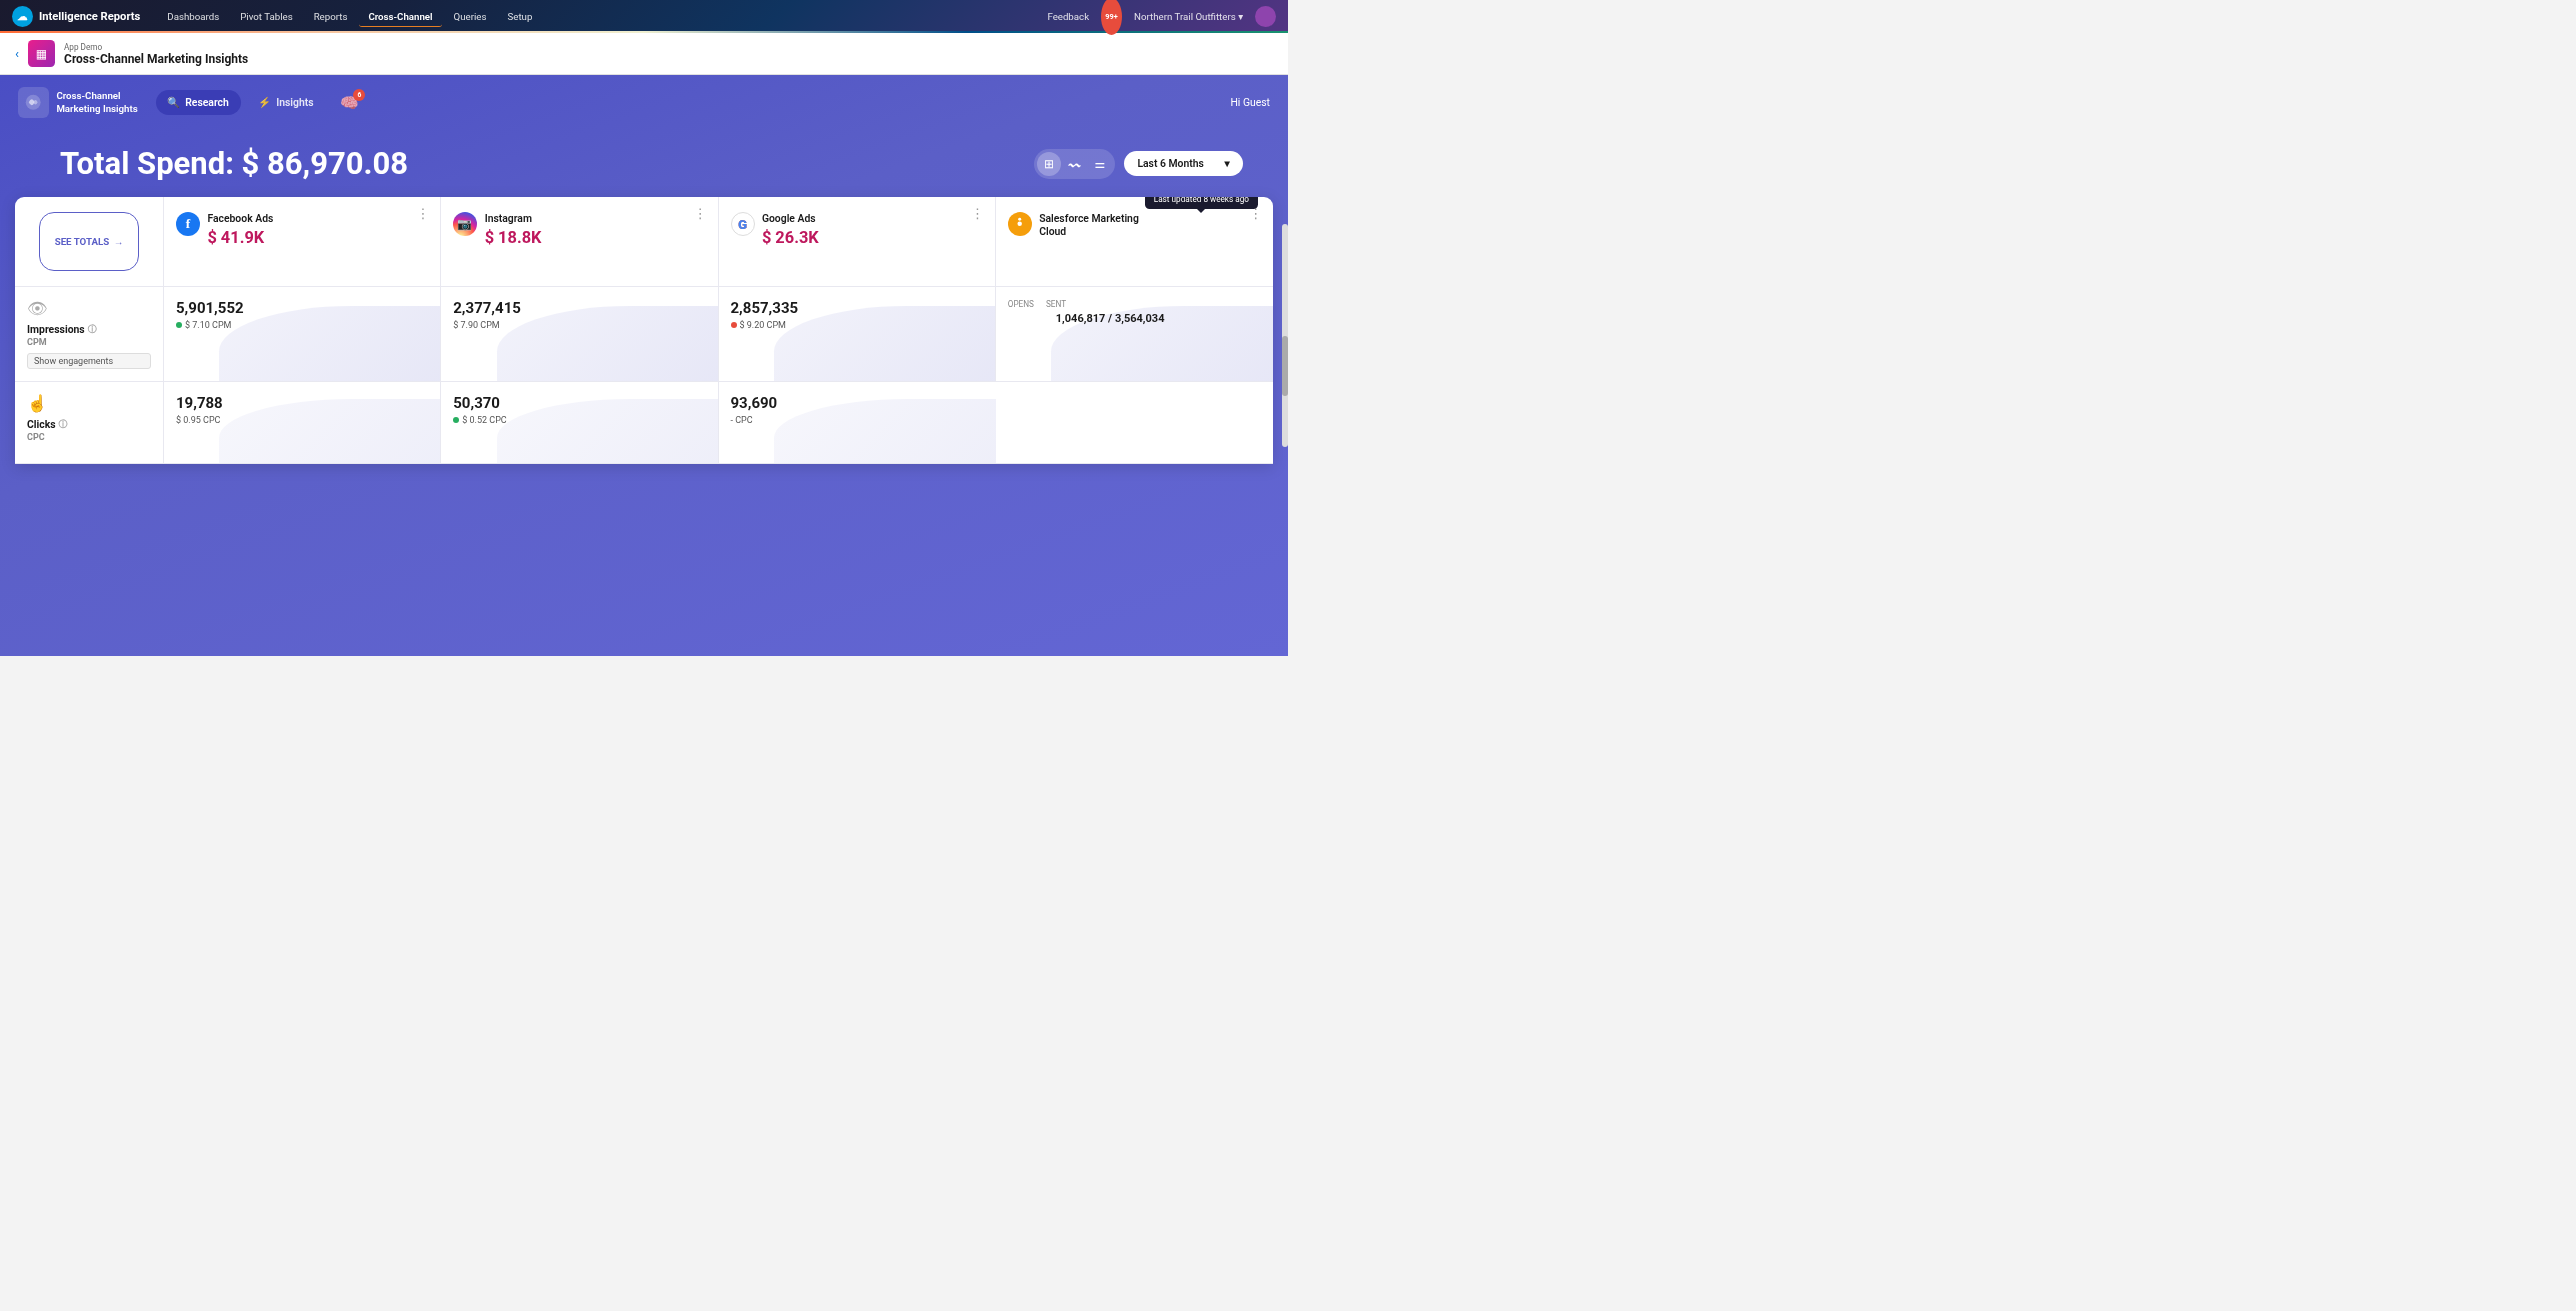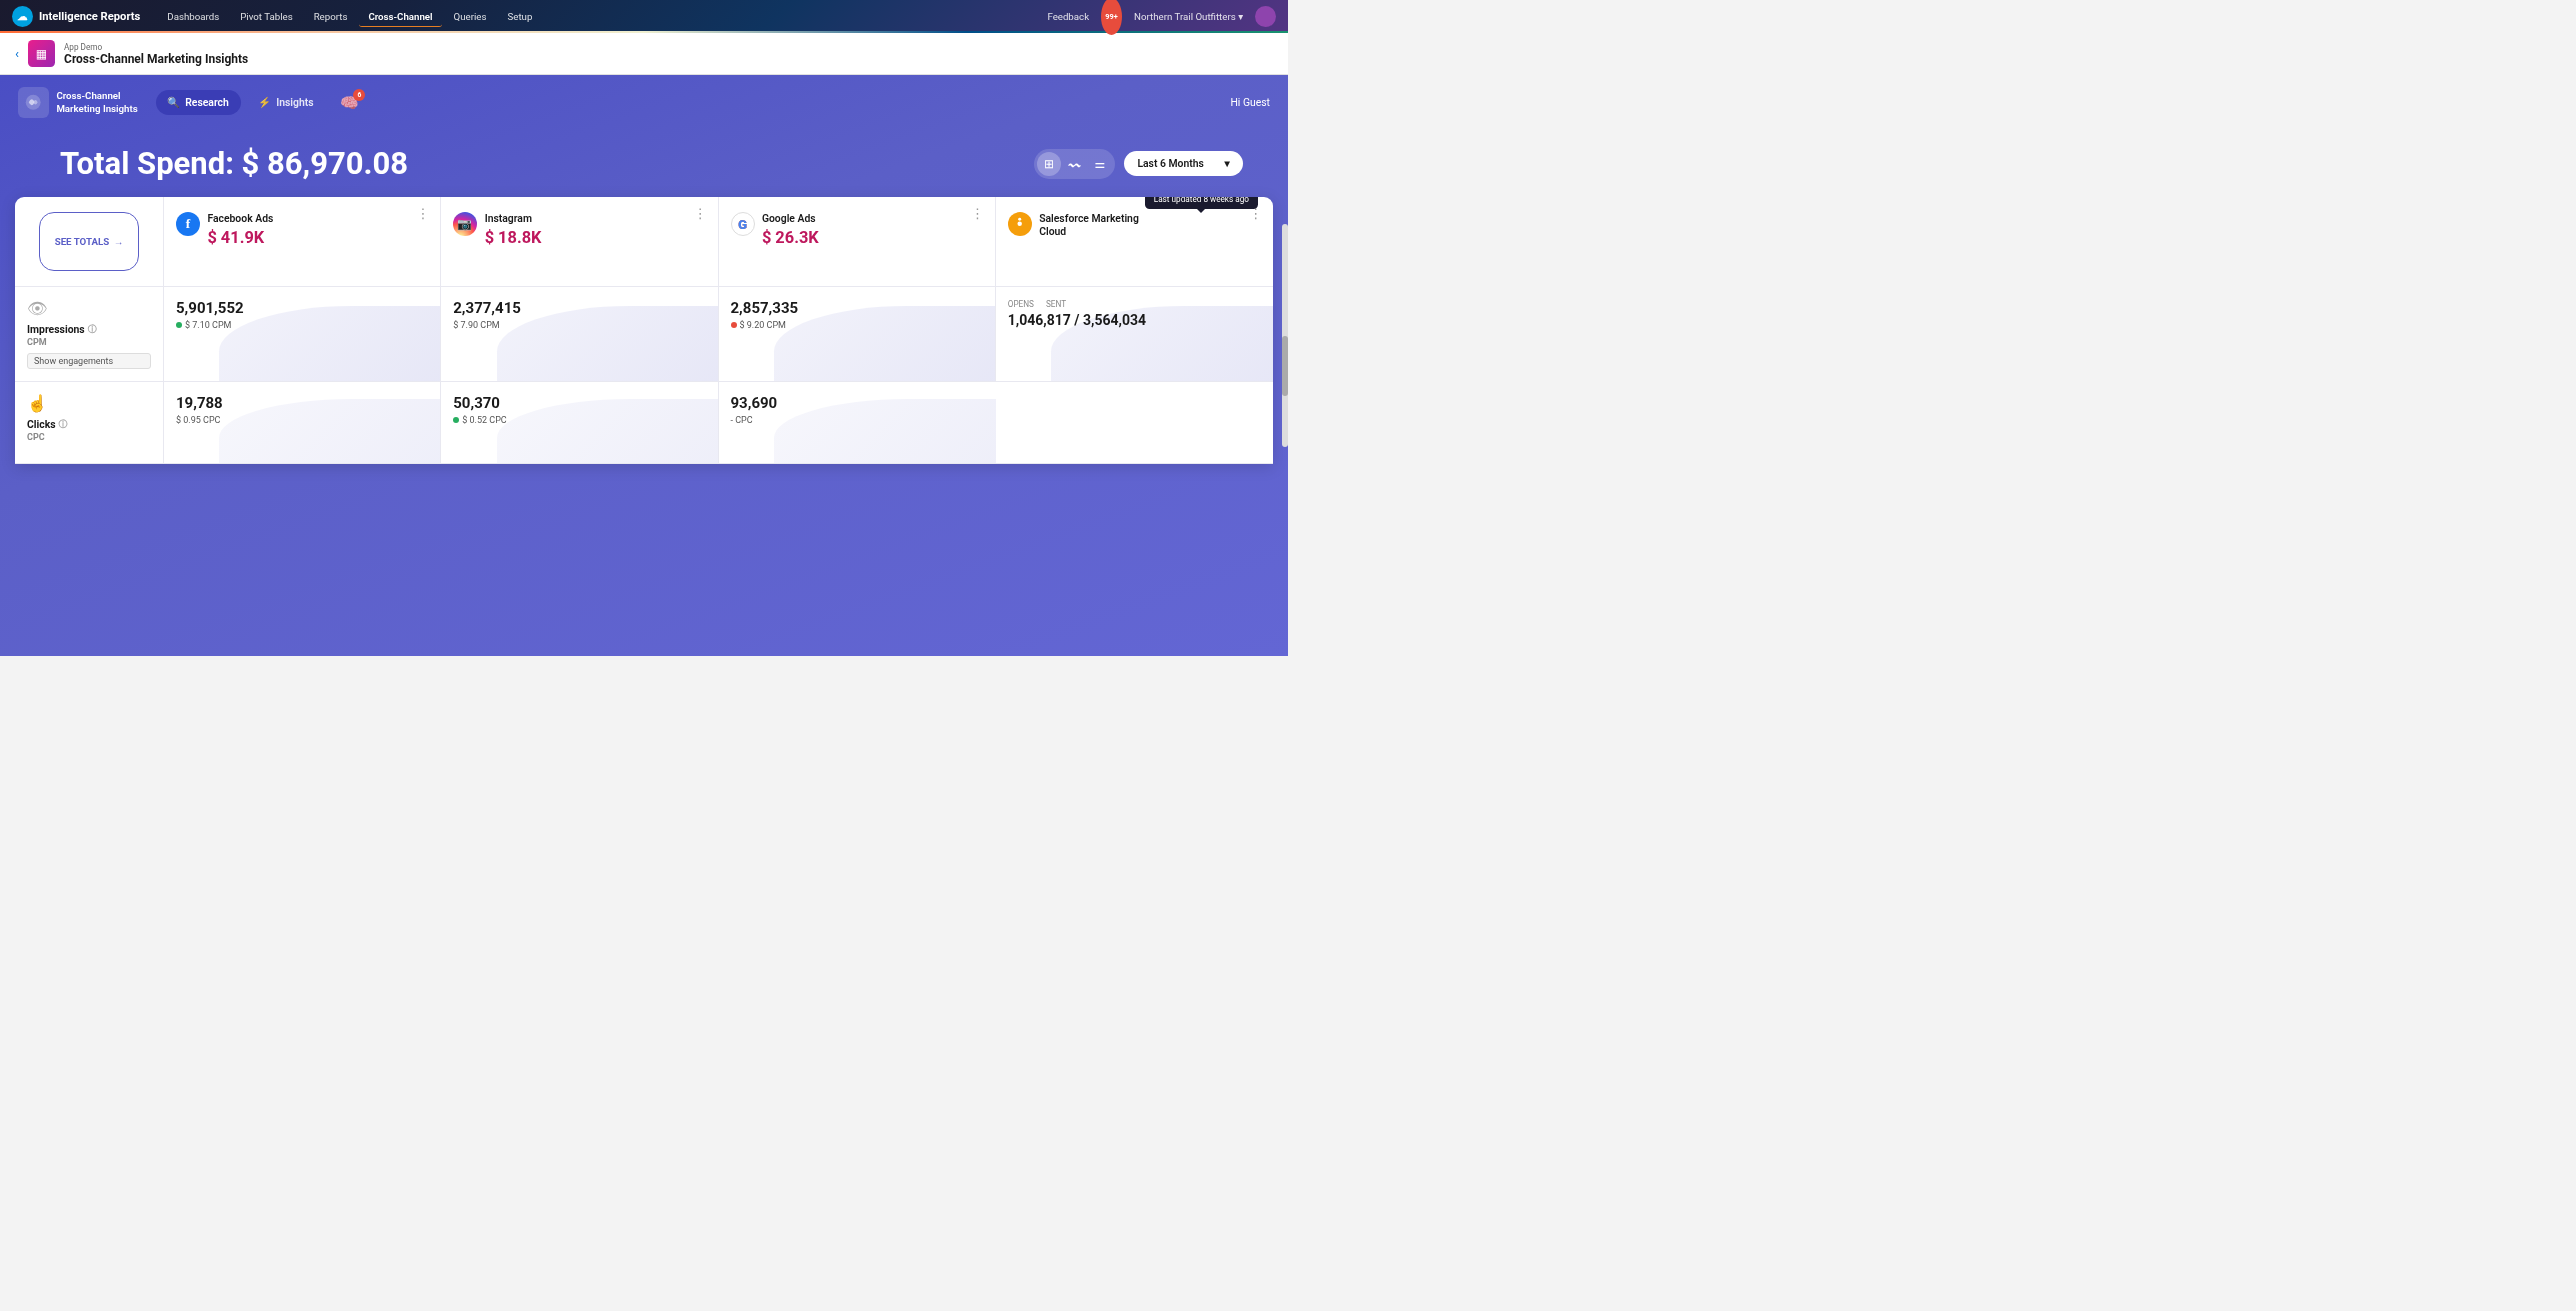--- a/index.html
+++ b/index.html
@@ -657,21 +657,21 @@
           <span>$ 9.20 CPM</span>
         </div>
       </div>
 
       <div class="data-cell">
         <div class="data-cell-bg"></div>
         <div class="sfmc-opens-sent">
           <span>OPENS</span>
           <span>SENT</span>
         </div>
-        <div class="cell-value" style="font-size:14px;">1,046,817 / 3,564,034</div>
+        <div class="cell-value" style="font-size:11px;margin-left:48px;">1,046,817 / 3,564,034</div>
       </div>
     </div>
 
     <div class="data-row">
       <div class="row-label-cell">
         <div class="row-icon">☝</div>
         <div class="row-metric-name">
           <span>Clicks</span>
           <span style="color:#aaa; font-size:9px;">ⓘ</span>
         </div>

